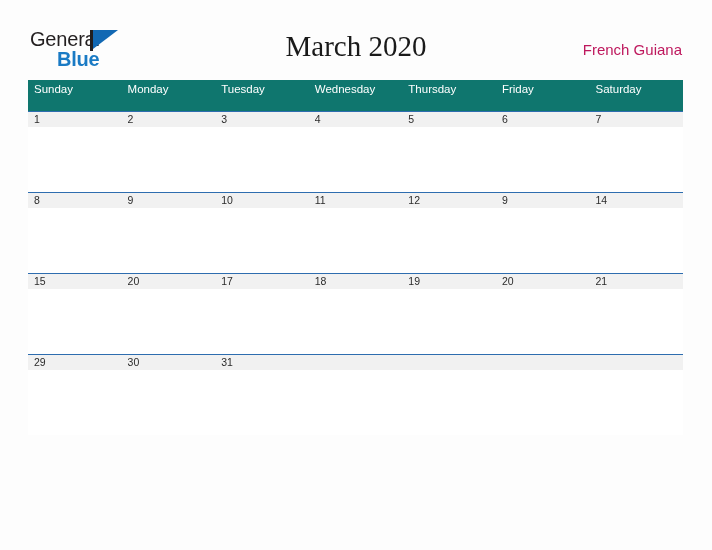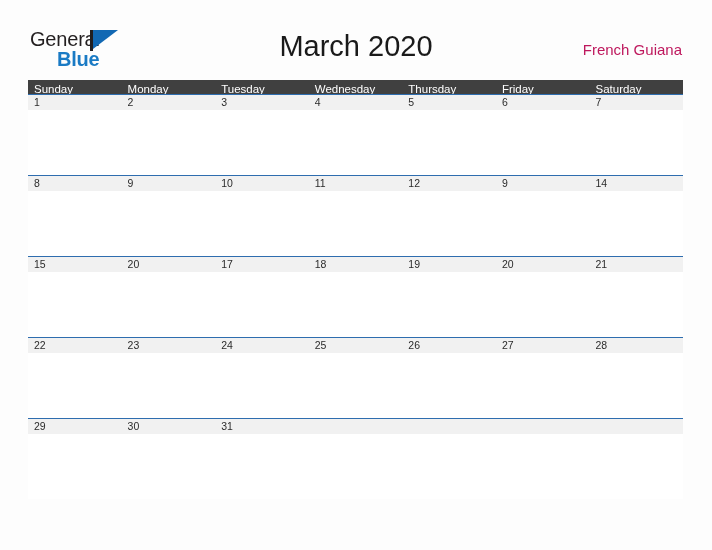--- a/index.html
+++ b/index.html
@@ -86,21 +86,21 @@
   }
 
   .title {
     position: absolute;
     left: 0;
     top: 30px;
     width: 712px;
     text-align: center;
     font-size: 29px;
     color: #1a1a1a;
-    font-family: Liberation Sans, sans-serif;
+    font-family: Liberation Serif, serif;
     font-weight: 400;
     letter-spacing: 0px;
   }
 
   .locale {
     position: absolute;
     right: 30px;
     top: 41px;
     font-size: 15px;
     color: #be185d;
@@ -111,22 +111,22 @@
   .calendar {
     position: absolute;
     left: 28px;
     top: 80px;
     width: 655px;
   }
 
   .weekdays {
     display: flex;
     width: 100%;
-    height: 14px;
-    background: #404040;
+    height: 31px;
+    background: #0f766e;
   }
   .weekday {
     flex: 1 1 0;
     font-size: 11.5px;
     color: #ffffff;
     line-height: 19px;
     padding-left: 6px;
     box-sizing: border-box;
     white-space: nowrap;
     overflow: hidden;
@@ -257,40 +257,20 @@
         <div class="bodycell"></div>
         <div class="bodycell"></div>
         <div class="bodycell"></div>
         <div class="bodycell"></div>
         <div class="bodycell"></div>
         <div class="bodycell"></div>
         <div class="bodycell"></div>
       </div>
     </div>
 
-    <div class="week">
-      <div class="daynums">
-        <div class="daycell">22</div>
-        <div class="daycell">23</div>
-        <div class="daycell">24</div>
-        <div class="daycell">25</div>
-        <div class="daycell">26</div>
-        <div class="daycell">27</div>
-        <div class="daycell">28</div>
-      </div>
-      <div class="daybody">
-        <div class="bodycell"></div>
-        <div class="bodycell"></div>
-        <div class="bodycell"></div>
-        <div class="bodycell"></div>
-        <div class="bodycell"></div>
-        <div class="bodycell"></div>
-        <div class="bodycell"></div>
-      </div>
-    </div>
 
     <div class="week">
       <div class="daynums">
         <div class="daycell">29</div>
         <div class="daycell">30</div>
         <div class="daycell">31</div>
         <div class="daycell"></div>
         <div class="daycell"></div>
         <div class="daycell"></div>
         <div class="daycell"></div>

